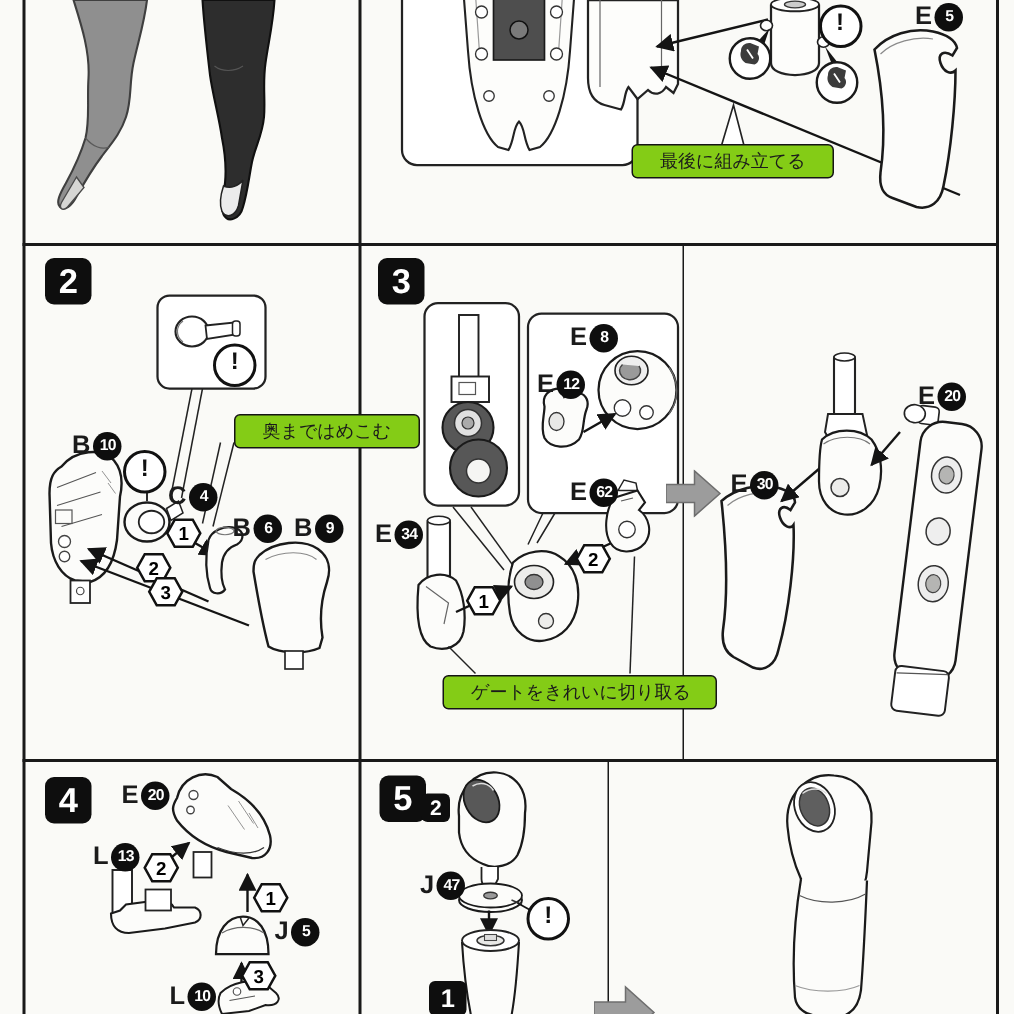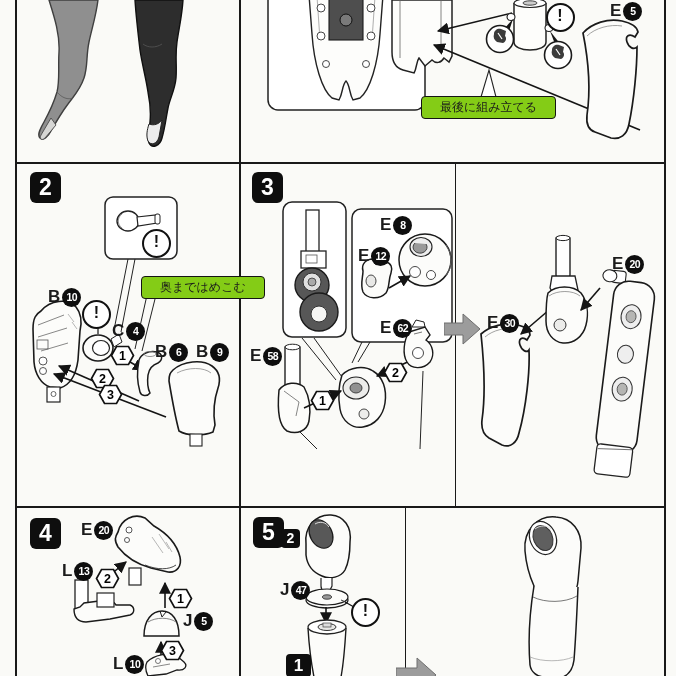--- a/index.html
+++ b/index.html
@@ -361,21 +361,21 @@
   <div class="overlay warn" style="left:545.5px;top:3px">!</div>
   <div class="overlay plabel" style="left:610px;top:1px">
     <span class="pletter">E</span>
     <span class="pnum">5</span>
   </div>
   <div class="overlay callout" style="left:421px;top:96px;width:97px">最後に組み立てる</div>
 
   <div class="overlay stepnum" style="left:30px;top:172px">2</div>
   <div class="overlay warn" style="left:142px;top:229px">!</div>
   <div class="overlay warn" style="left:82px;top:300px">!</div>
-  <div class="overlay callout" style="left:141px;top:276px;width:86px">奥まではめこむ</div>
+  <div class="overlay callout" style="left:156px;top:276px;width:86px">奥まではめこむ</div>
   <div class="overlay plabel" style="left:48px;top:287px">
     <span class="pletter">B</span>
     <span class="pnum">10</span>
   </div>
   <div class="overlay plabel" style="left:112px;top:321px">
     <span class="pletter">C</span>
     <span class="pnum">4</span>
   </div>
   <div class="overlay plabel" style="left:155px;top:342px">
     <span class="pletter">B</span>
@@ -402,34 +402,35 @@
   <div class="overlay plabel" style="left:358px;top:246px">
     <span class="pletter">E</span>
     <span class="pnum">12</span>
   </div>
   <div class="overlay plabel" style="left:380px;top:215px">
     <span class="pletter">E</span>
     <span class="pnum">8</span>
   </div>
   <div class="overlay plabel" style="left:250px;top:346px">
     <span class="pletter">E</span>
-    <span class="pnum">58</span>
+    <span class="pnum">34</span>
   </div>
   <div class="overlay plabel" style="left:380px;top:318px">
     <span class="pletter">E</span>
     <span class="pnum">62</span>
   </div>
   <svg class="overlay hexbadge" style="left:310px;top:390px" width="25" height="21" viewBox="0 0 25 21">
     <polygon points="6.5,1.5 18.5,1.5 23.5,10.5 18.5,19.5 6.5,19.5 1.5,10.5" fill="#fff" stroke="#111" stroke-width="1.7"></polygon>
     <text x="12.5" y="15" text-anchor="middle">1</text>
   </svg>
   <svg class="overlay hexbadge" style="left:383px;top:362px" width="25" height="21" viewBox="0 0 25 21">
     <polygon points="6.5,1.5 18.5,1.5 23.5,10.5 18.5,19.5 6.5,19.5 1.5,10.5" fill="#fff" stroke="#111" stroke-width="1.7"></polygon>
     <text x="12.5" y="15" text-anchor="middle">2</text>
   </svg>
+  <div class="overlay callout" style="left:295px;top:450px;width:145px">ゲートをきれいに切り取る</div>
   <div class="overlay plabel" style="left:487px;top:313px">
     <span class="pletter">E</span>
     <span class="pnum">30</span>
   </div>
   <div class="overlay plabel" style="left:612px;top:254px">
     <span class="pletter">E</span>
     <span class="pnum">20</span>
   </div>
 
   <div class="overlay stepnum" style="left:30px;top:518px">4</div>

